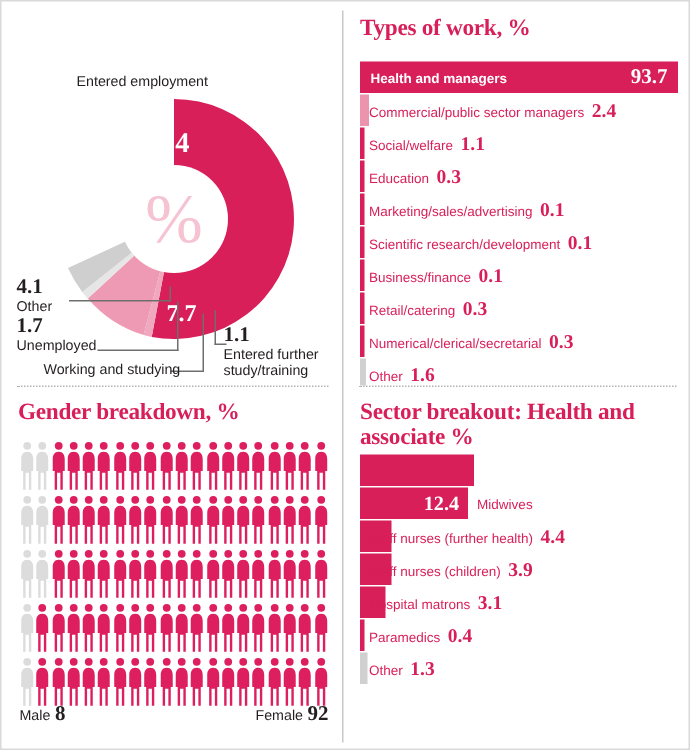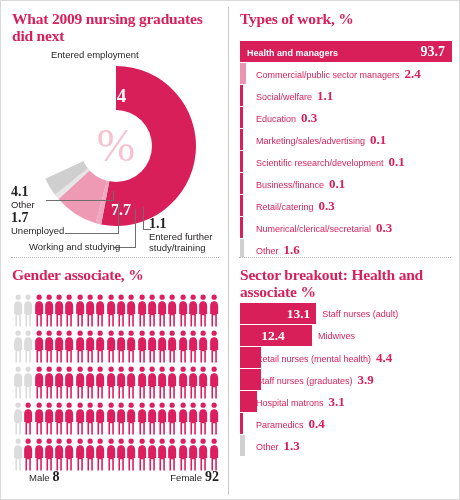--- a/index.html
+++ b/index.html
@@ -102,21 +102,21 @@
   .bar-fill {
     position: absolute; left: 0; top: 0; bottom: 0;
     background: #d81f5a;
   }
   .bar-fill.lite { background: #ec93ad; }
   .bar-fill.grey { background: #d0d0d0; }
   .row-inner {
     position: relative; z-index: 2;
     display: flex; align-items: baseline;
     width: 100%;
-    padding-left: 16px;
+    padding-left: 6px;
   }
   .row-label {
     font-size: 9px;
     color: #d81f5a;
     white-space: nowrap;
   }
   .row-value {
     font-family: "Liberation Serif", serif;
     font-weight: bold;
     font-size: 13px;
@@ -150,37 +150,36 @@
 
   
   #picto { position: absolute; left: 12px; top: 36px; width: 206px; }
   .picto-row { display: flex; gap: 0px; height: 36px; }
   .fig { width: 10.3px; height: 34px; }
   .picto-footer {
     position: absolute; left: 12px; top: 212px; width: 206px;
     display: flex; justify-content: space-between; align-items: baseline;
   }
   .pf-item { display: flex; align-items: baseline; gap: 3px; }
-  .pf-lab { font-size: 9.5px; color: #231f20; margin-left: 16px; }
+  .pf-lab { font-size: 9.5px; color: #231f20; }
   .pf-val {
     font-family: "Liberation Serif", serif;
     font-weight: bold; font-size: 14px; color: #231f20;
   }
 </style>
 </head>
 <body>
 
 <div id="infographic">
 
   <div class="vdiv"></div>
   <div class="hdiv-dots" id="hdiv-left"></div>
   <div class="hdiv-dots" id="hdiv-right"></div>
 
   <div class="quad" id="q-tl">
-    <div class="panel-title">What 2009 nursing graduates did next</div>
 
     <div class="donut-caption" id="cap-employment">Entered employment</div>
 
     <div id="donut-wrap">
       <svg id="donut-svg" width="164" height="164" viewBox="0 0 164 164">
 
         <path fill="#d81f5a" d="M 82 82 L 82 2 A 80 80 0 1 1 67.14 160.61 L 82 82 Z"></path>
 
         <path fill="#f0a8bf" d="M 82 82 L 67.14 160.61 A 80 80 0 0 1 61.70 159.36 L 82 82 Z"></path>
 
@@ -293,21 +292,21 @@
           <div class="bar-fill grey" style="width: 1.9%;"></div>
           <div class="row-inner">
             <span class="row-label">Other</span>
             <span class="row-value">1.6</span>
           </div>
         </div>
       </div>
   </div>
 
   <div class="quad" id="q-bl">
-    <div class="panel-title">Gender associate, %</div>
+    <div class="panel-title">Gender breakdown, %</div>
     <div id="picto">
         <div class="picto-row">
           <svg class="fig" viewBox="0 0 10 34">
             <circle cx="5" cy="4.2" r="2.6" fill="#dcdcdc"></circle>
             <path fill="#dcdcdc" d="M5 8.2 C2.1 8.2 1.0 10.4 1.0 13.2 L1.0 21.0 L2.3 21.0 L2.3 33.5 L3.9 33.5 L3.9 22.2 L6.1 22.2 L6.1 33.5 L7.7 33.5 L7.7 21.0 L9.0 21.0 L9.0 13.2 C9.0 10.4 7.9 8.2 5 8.2 Z"></path>
           </svg>
           <svg class="fig" viewBox="0 0 10 34">
             <circle cx="5" cy="4.2" r="2.6" fill="#dcdcdc"></circle>
             <path fill="#dcdcdc" d="M5 8.2 C2.1 8.2 1.0 10.4 1.0 13.2 L1.0 21.0 L2.3 21.0 L2.3 33.5 L3.9 33.5 L3.9 22.2 L6.1 22.2 L6.1 33.5 L7.7 33.5 L7.7 21.0 L9.0 21.0 L9.0 13.2 C9.0 10.4 7.9 8.2 5 8.2 Z"></path>
           </svg>
@@ -723,43 +722,39 @@
         <span class="pf-val">92</span>
       </div>
     </div>
   </div>
 
   <div class="quad" id="q-br">
     <div class="panel-title">Sector breakout: Health and associate %</div>
     <div class="bar-list" id="list-sector" style="top:46px;">
         <div class="bar-row inbar">
           <div class="bar-fill" style="width: 36%;"></div>
-          <div class="row-inner">
-            <div class="inbar-val" style="width: 36%;">13.1</div>
-            <div class="outside-label">Staff nurses (adult)</div>
-          </div>
         </div>
         <div class="bar-row inbar">
           <div class="bar-fill" style="width: 34%;"></div>
           <div class="row-inner">
-            <div class="inbar-val" style="width: 34%; text-align: center;">12.4</div>
+            <div class="inbar-val" style="width: 34%;">12.4</div>
             <div class="outside-label">Midwives</div>
           </div>
         </div>
         <div class="bar-row">
           <div class="bar-fill" style="width: 10%;"></div>
           <div class="row-inner">
-            <span class="row-label">Retail nurses (mental health)</span>
+            <span class="row-label">Staff nurses (further health)</span>
             <span class="row-value">4.4</span>
           </div>
         </div>
         <div class="bar-row">
           <div class="bar-fill" style="width: 10%;"></div>
           <div class="row-inner">
-            <span class="row-label">Staff nurses (graduates)</span>
+            <span class="row-label">Staff nurses (children)</span>
             <span class="row-value">3.9</span>
           </div>
         </div>
         <div class="bar-row">
           <div class="bar-fill" style="width: 8%;"></div>
           <div class="row-inner">
             <span class="row-label">Hospital matrons</span>
             <span class="row-value">3.1</span>
           </div>
         </div>

